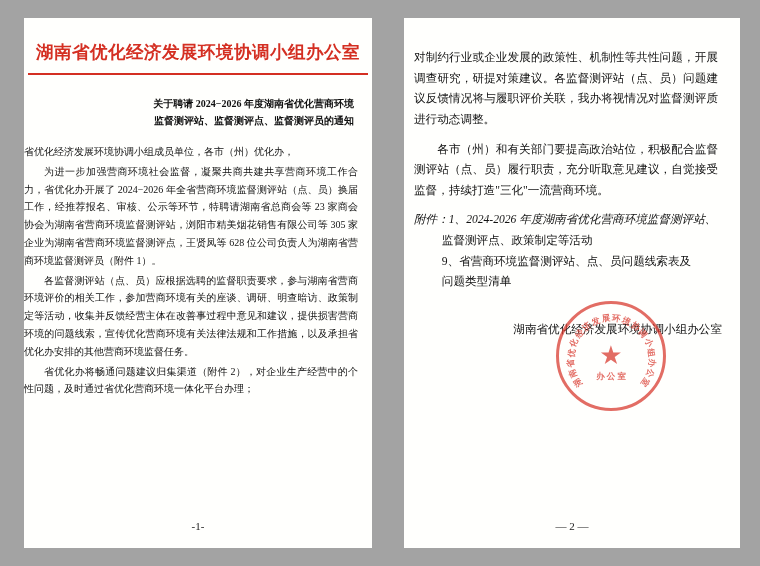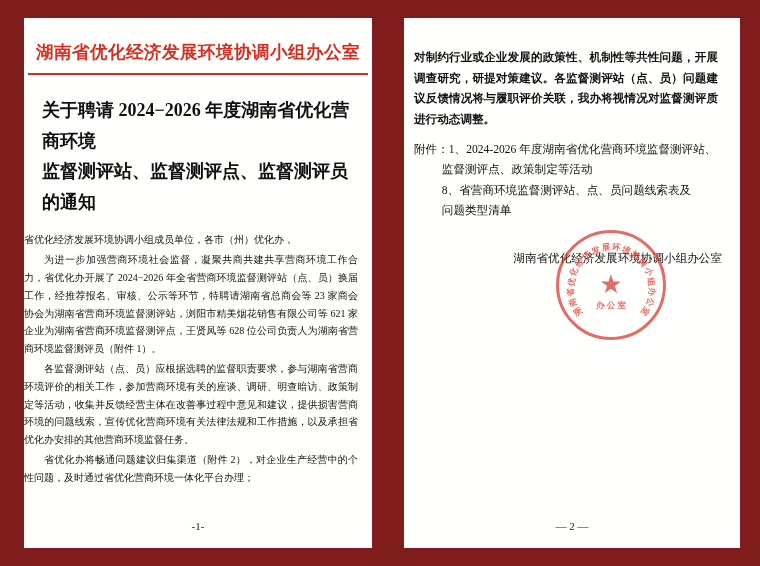--- a/index.html
+++ b/index.html
@@ -10,21 +10,21 @@
     width: 760px;
     height: 566px;
     background: #ffffff;
     font-family: "Liberation Serif", "DejaVu Serif", serif;
     overflow: hidden;
   }
   .page {
     position: relative;
     width: 760px;
     height: 566px;
-    background: #7f1d1d;
+    background: #a3a3a3;
   }
   
   .left-page {
     position: absolute;
     left: 24px;
     top: 18px;
     width: 348px;
     height: 530px;
     background: #fffffd;
   }
@@ -36,22 +36,22 @@
     letter-spacing: 0.5px;
     margin-top: 22px;
     font-family: "Liberation Serif", "DejaVu Serif", serif;
   }
   .red-rule {
     margin: 9px 4px 0 4px;
     height: 2px;
     background: #d42f22;
   }
   .doc-title {
-    text-align: left;
-    font-size: 18px;
+    text-align: right;
+    font-size: 10px;
     font-weight: bold;
     line-height: 1.7;
     color: #101010;
     margin: 20px 18px 0 18px;
   }
   .body-col {
     margin: 14px 14px 0 0;
     font-size: 10px;
     line-height: 1.78;
     color: #111;
@@ -91,30 +91,30 @@
   }
   .right-body {
     margin: 30px 10px 0 10px;
     font-size: 11.6px;
     line-height: 1.78;
     color: #111;
     text-align: justify;
   }
   .right-body p {
     margin: 0 12px 9px 0;
-    font-weight: bold;
   }
   .attach-block {
     margin: 6px 10px 0 10px;
     font-size: 11.6px;
     line-height: 1.78;
     color: #111;
   }
   .attach-block .a-line {
     padding-left: 0;
+    font-style: italic;
   }
   .attach-block .a-sub {
     padding-left: 2.4em;
   }
   .signature {
     margin: 26px 18px 0 10px;
     text-align: right;
     font-size: 11.6px;
     line-height: 1.9;
     color: #111;
@@ -190,42 +190,43 @@
     <div class="letterhead">湖南省优化经济发展环境协调小组办公室</div>
     <div class="red-rule"></div>
 
     <div class="doc-title">
       <div>关于聘请 2024−2026 年度湖南省优化营商环境</div>
       <div>监督测评站、监督测评点、监督测评员的通知</div>
     </div>
 
     <div class="body-col">
       <p>省优化经济发展环境协调小组成员单位，各市（州）优化办，</p>
-      <p class="indent">为进一步加强营商环境社会监督，凝聚共商共建共享营商环境工作合力，省优化办开展了 2024−2026 年全省营商环境监督测评站（点、员）换届工作，经推荐报名、审核、公示等环节，特聘请湖南省总商会等 23 家商会协会为湖南省营商环境监督测评站，浏阳市精美烟花销售有限公司等 621 家企业为湖南省营商环境监督测评点，王贤凤等 628 位公司负责人为湖南省营商环境监督测评员（附件 1）。</p>
+      <p class="indent">为进一步加强营商环境社会监督，凝聚共商共建共享营商环境工作合力，省优化办开展了 2024−2026 年全省营商环境监督测评站（点、员）换届工作，经推荐报名、审核、公示等环节，特聘请湖南省总商会等 23 家商会协会为湖南省营商环境监督测评站，浏阳市精美烟花销售有限公司等 305 家企业为湖南省营商环境监督测评点，王贤凤等 628 位公司负责人为湖南省营商环境监督测评员（附件 1）。</p>
       <p class="indent">各监督测评站（点、员）应根据选聘的监督职责要求，参与湖南省营商环境评价的相关工作，参加营商环境有关的座谈、调研、明查暗访、政策制定等活动，收集并反馈经营主体在改善事过程中意见和建议，提供损害营商环境的问题线索，宣传优化营商环境有关法律法规和工作措施，以及承担省优化办安排的其他营商环境监督任务。</p>
       <p class="indent">省优化办将畅通问题建议归集渠道（附件 2），对企业生产经营中的个性问题，及时通过省优化营商环境一体化平台办理；</p>
     </div>
 
     <div class="page-num">-1-</div>
   </div>
 
   <div class="spine"></div>
 
   <div class="right-page">
 
     <div class="right-body">
       <p>对制约行业或企业发展的政策性、机制性等共性问题，开展调查研究，研提对策建议。各监督测评站（点、员）问题建议反馈情况将与履职评价关联，我办将视情况对监督测评质进行动态调整。</p>
+      <p class="indent">各市（州）和有关部门要提高政治站位，积极配合监督测评站（点、员）履行职责，充分听取意见建议，自觉接受监督，持续打造"三化"一流营商环境。</p>
     </div>
 
     <div class="attach-block">
       <div class="a-line">
         <span>附件：</span><span>1、2024-2026 年度湖南省优化营商环境监督测评站、</span>
       </div>
       <div class="a-sub">监督测评点、政策制定等活动</div>
-      <div class="a-sub">8、省营商环境监督测评站、点、员问题线索表及</div>
+      <div class="a-sub">9、省营商环境监督测评站、点、员问题线索表及</div>
       <div class="a-sub">问题类型清单</div>
     </div>
 
     <div class="signature">
       <div>湖南省优化经济发展环境协调小组办公室</div>
 
       <div class="seal">
         <div class="seal-text" style="opacity: 1;">
             <span style="left: 15.2339px; top: 69.9431px; transform: rotate(-125deg);">湖</span>
             <span style="left: 10.483px; top: 60.8736px; transform: rotate(-110.294deg);">南</span>

